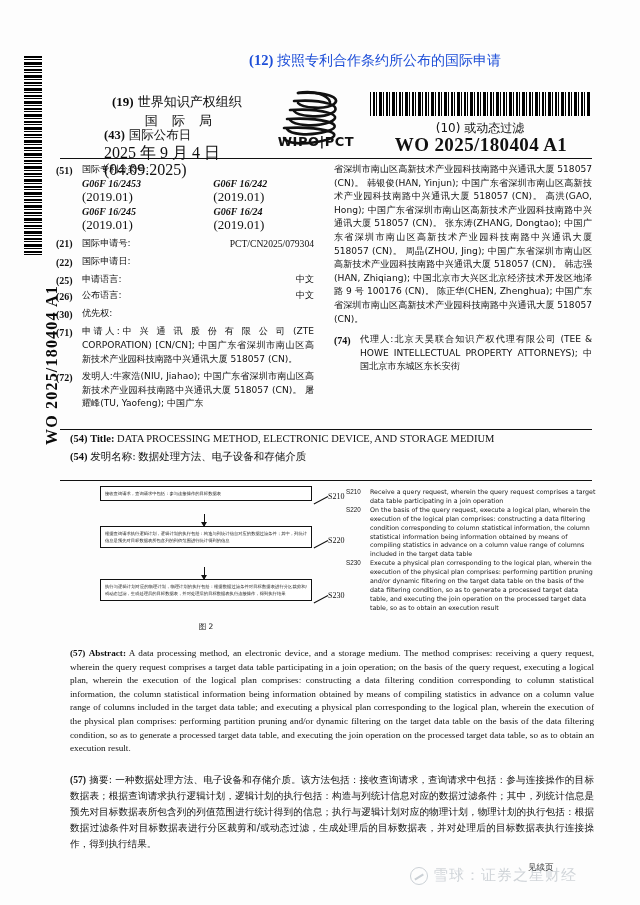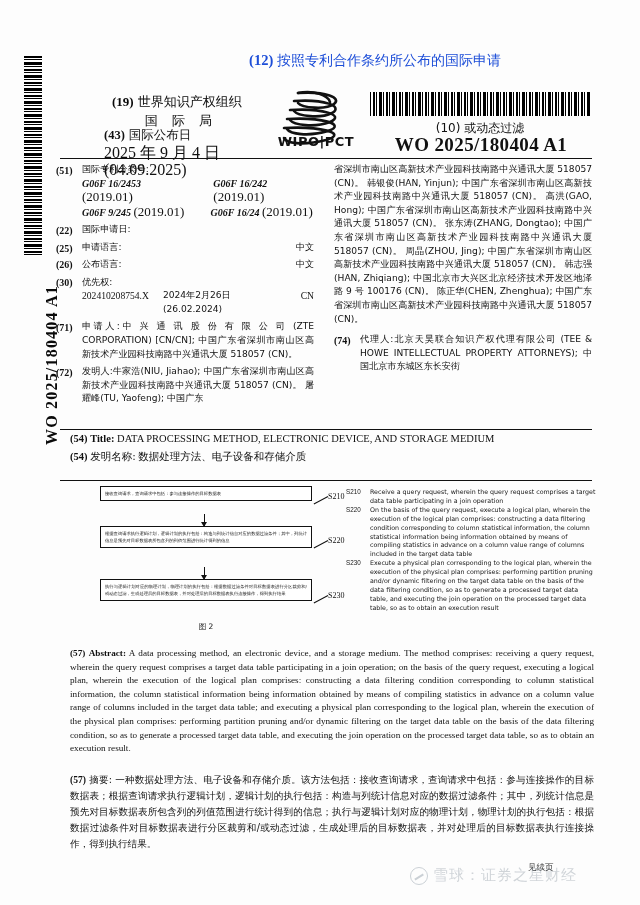--- a/index.html
+++ b/index.html
@@ -376,26 +376,33 @@
 
       <div class="fld">
         <div class="code">(51)</div>
         <div class="body">
           <div>国际专利分类号:</div>
           <div class="row2">
             <span class="ipc"><span>G06F 16/2453</span> <span class="ipcv">(2019.01)</span></span>
             <span class="ipc"><span>G06F 16/242</span> <span class="ipcv">(2019.01)</span></span>
           </div>
           <div class="row2">
-            <span class="ipc"><span>G06F 9/245</span> <span class="ipcv">(2019.01)</span></span>
+            <span class="ipc"><span>G06F 16/245</span> <span class="ipcv">(2019.01)</span></span>
             <span class="ipc"><span>G06F 16/24</span> <span class="ipcv">(2019.01)</span></span>
           </div>
         </div>
       </div>
 
+      <div class="fld" style="margin-top:4px;">
+        <div class="code">(21)</div>
+        <div class="body tabval">
+          <span class="k">国际申请号:</span>
+          <span class="v rom">PCT/CN2025/079304</span>
+        </div>
+      </div>
 
       <div class="fld" style="margin-top:4px;">
         <div class="code">(22)</div>
         <div class="body tabval">
           <span class="k">国际申请日:</span>
         </div>
       </div>
 
       <div class="fld" style="margin-top:4px;">
         <div class="code">(25)</div>
@@ -410,25 +417,20 @@
         <div class="body tabval">
           <span class="k">公布语言:</span>
           <span class="v">中文</span>
         </div>
       </div>
 
       <div class="fld" style="margin-top:4px;">
         <div class="code">(30)</div>
         <div class="body">
           <div>优先权:</div>
-          <div style="display:flex; gap:14px;">
-            <span class="rom">202410208754.X</span>
-            <span>2024年2月26日 (26.02.2024)</span>
-            <span class="rom">CN</span>
-          </div>
         </div>
       </div>
 
       <div class="fld" style="margin-top:4px;">
         <div class="code">(71)</div>
         <div class="body justify">
           <span>申请人:</span><span>中 兴 通 讯 股 份 有 限 公 司 (ZTE CORPORATION) [CN/CN]; 中国广东省深圳市南山区高新技术产业园科技南路中兴通讯大厦 518057 (CN)。</span>
         </div>
       </div>
 

